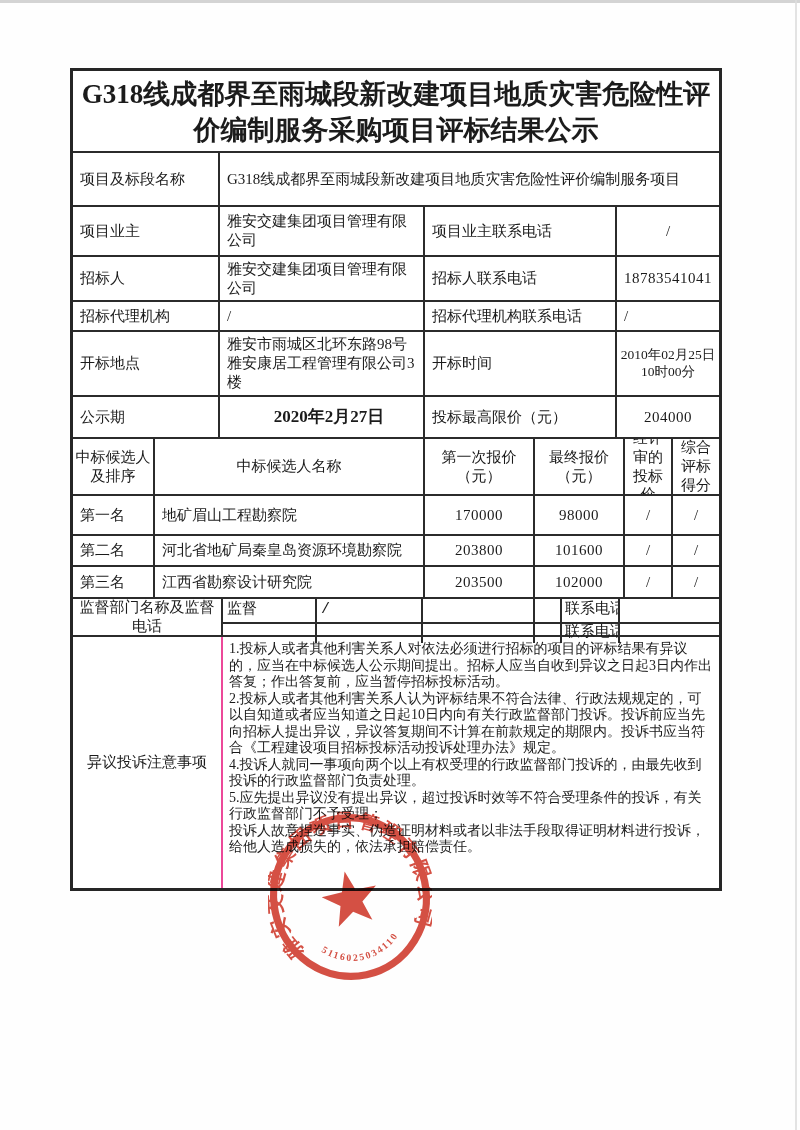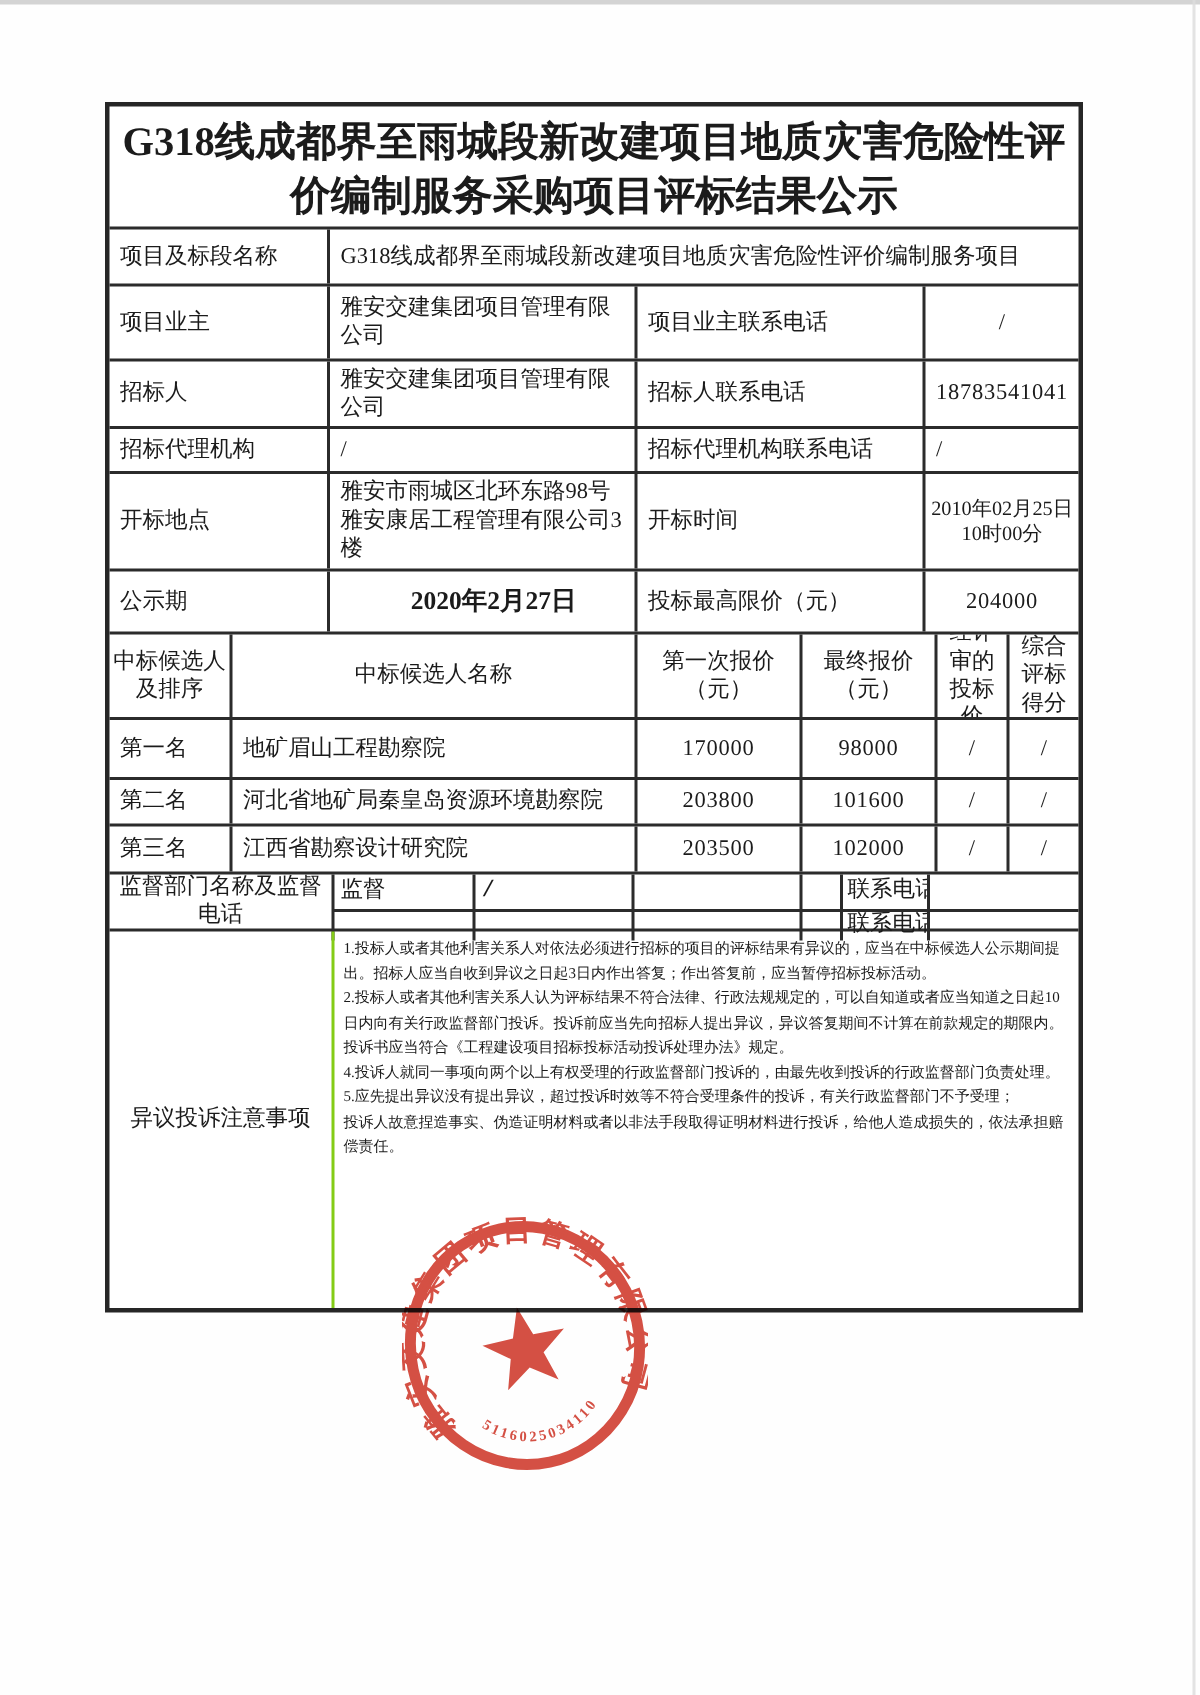--- a/index.html
+++ b/index.html
@@ -25,36 +25,36 @@
   .w80{flex:0 0 80px;width:80px}.w270{flex:0 0 270px;width:270px}
   .w110{flex:0 0 110px;width:110px}.w90{flex:0 0 90px;width:90px}
   .w48{flex:0 0 48px;width:48px}
   .w148{flex:0 0 148px;width:148px}.w498{flex:0 0 498px;width:498px}
   .w94{flex:0 0 94px;width:94px}.w106{flex:0 0 106px;width:106px}
   .w112{flex:0 0 112px;width:112px}.w27{flex:0 0 27px;width:27px}
   .w58{flex:0 0 58px;width:58px}.w101{flex:0 0 101px;width:101px}
   .w355{flex:0 0 355px;width:355px}.w291{flex:0 0 291px;width:291px}
 
   
-  .h-title{height:82px}.h38{height:38px}.h50{height:50px}.h45{height:45px}
+  .h-title{height:82px}.h38{height:54px}.h50{height:50px}.h45{height:45px}
   .h30{height:30px}.h65{height:65px}.h42{height:42px}.h57{height:57px}
   .h40{height:40px}.h31{height:31px}.h32{height:32px}
   .h-sup{height:38px}.h-obj{height:251px}.h-sig{height:37px}
 
   .title-row{align-items:center;justify-content:center;}
   .doc-title{width:100%;text-align:center;font-size:27px;font-weight:bold;line-height:36px;padding-top:2px;}
 
   .sup-right{display:flex;flex-direction:column;flex:1 1 auto;}
   .sup-sub{display:flex;height:32px;box-sizing:border-box;}
   .sup-sub2{height:21px;border-top:2px solid #2b2b2b;}
   .sup-sub .cell{font-size:15px;font-family:Liberation Mono, monospace;}
   .sup-sub .cell:first-child{border-left:2px solid #2b2b2b;}
 
-  .obj-text{border-left:2px solid #84cc16;box-sizing:border-box;padding:4px 4px 0 6px;
-            font-size:10px;line-height:16.5px;}
+  .obj-text{border-left:2px solid #ec4899;box-sizing:border-box;padding:4px 4px 0 6px;
+            font-size:14px;line-height:16.5px;}
   .obj-text p{margin:0;}
 
   .stamp{position:absolute;left:268px;top:811px;width:164px;height:172px;
          color:#cf382a;opacity:.88;mix-blend-mode:multiply;}
 </style>
 </head>
 <body>
 
 <div class="page">
   <div class="scan-top"></div>

